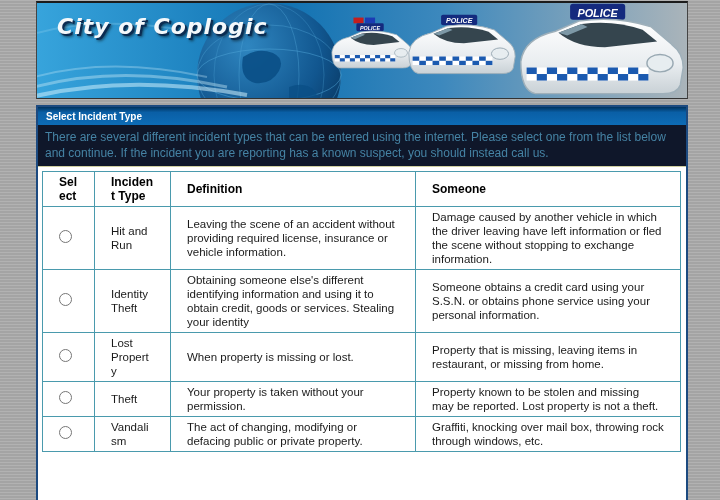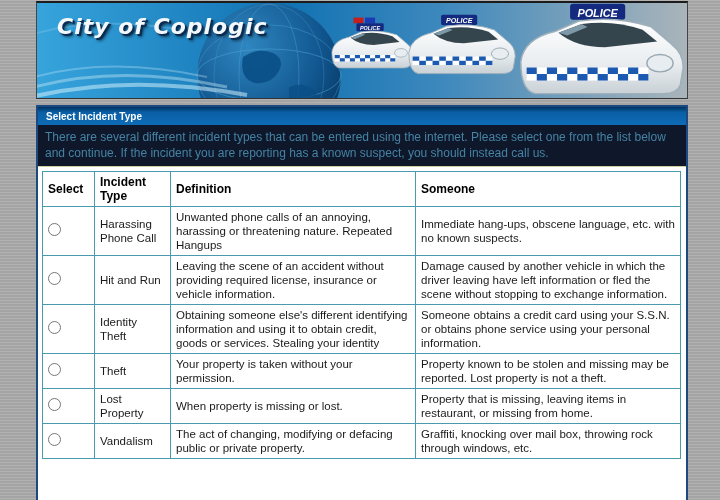--- a/index.html
+++ b/index.html
@@ -40,21 +40,21 @@
     background:#0f172a;color:#4583a4;font-size:12px;line-height:16px;
     padding:4px 7px 5px 7px;border-bottom:1px solid #cfcfa0;
   }
   
   table.incidents{
     border-collapse:collapse;table-layout:fixed;
     width:638px;margin:4px 0 0 4px;
     font-size:11.5px;line-height:14px;color:#1a1a1a;
   }
   table.incidents td,table.incidents th{
-    border:1px solid #4a9aad;padding:3px 5px;vertical-align:middle;text-align:left;
+    border:1px solid #4a9aad;padding:3px 16px;vertical-align:middle;text-align:left;
     word-wrap:break-word;
     margin-top:9px;
   }
   table.incidents th{font-size:12px;color:#000;}
   col.c-select{width:52px;}
   col.c-type{width:76px;}
   col.c-def{width:245px;}
   col.c-ex{width:265px;}
   td.sel{text-align:center;}
   td.sel input{margin:0;}
@@ -155,50 +155,44 @@
       <tbody>
           <tr>
         <th>Select</th>
         <th>Incident Type</th>
         <th>Definition</th>
         <th>Someone</th>
       </tr>
 
       <tr>
         <td class="sel"><input type="radio" name="incident" style=""></td>
-        <td>Harassing Phone Call</td>
-        <td>Unwanted phone calls of an annoying, harassing or threatening nature. Repeated Hangups</td>
-        <td>Immediate hang-ups, obscene language, etc. with no known suspects.</td>
-      </tr>
-      <tr>
-        <td class="sel"><input type="radio" name="incident" style=""></td>
         <td>Hit and Run</td>
         <td>Leaving the scene of an accident without providing required license, insurance or vehicle information.</td>
         <td>Damage caused by another vehicle in which the driver leaving have left information or fled the scene without stopping to exchange information.</td>
       </tr>
       <tr>
         <td class="sel"><input type="radio" name="incident" style=""></td>
         <td>Identity Theft</td>
         <td>Obtaining someone else's different identifying information and using it to obtain credit, goods or services. Stealing your identity</td>
         <td>Someone obtains a credit card using your S.S.N. or obtains phone service using your personal information.</td>
       </tr>
       <tr>
         <td class="sel"><input type="radio" name="incident" style=""></td>
+        <td>Lost Property</td>
+        <td>When property is missing or lost.</td>
+        <td>Property that is missing, leaving items in restaurant, or missing from home.</td>
+      </tr>
+      <tr>
+        <td class="sel"><input type="radio" name="incident" style=""></td>
         <td>Theft</td>
         <td>Your property is taken without your permission.</td>
         <td>Property known to be stolen and missing may be reported. Lost property is not a theft.</td>
       </tr>
       <tr>
         <td class="sel"><input type="radio" name="incident" style=""></td>
-        <td>Lost Property</td>
-        <td>When property is missing or lost.</td>
-        <td>Property that is missing, leaving items in restaurant, or missing from home.</td>
-      </tr>
-      <tr>
-        <td class="sel"><input type="radio" name="incident" style=""></td>
         <td>Vandalism</td>
         <td>The act of changing, modifying or defacing public or private property.</td>
         <td>Graffiti, knocking over mail box, throwing rock through windows, etc.</td>
       </tr>
 
     </tbody>
       </table>
 
   </div>
 </div>

